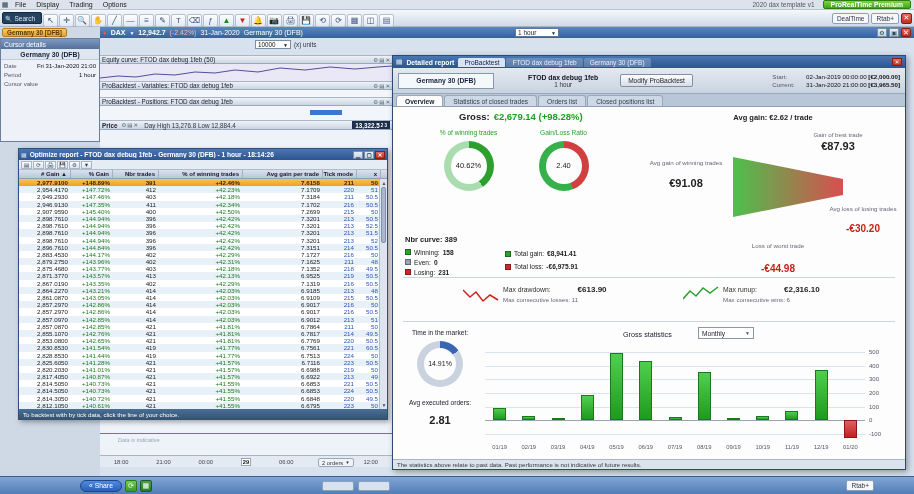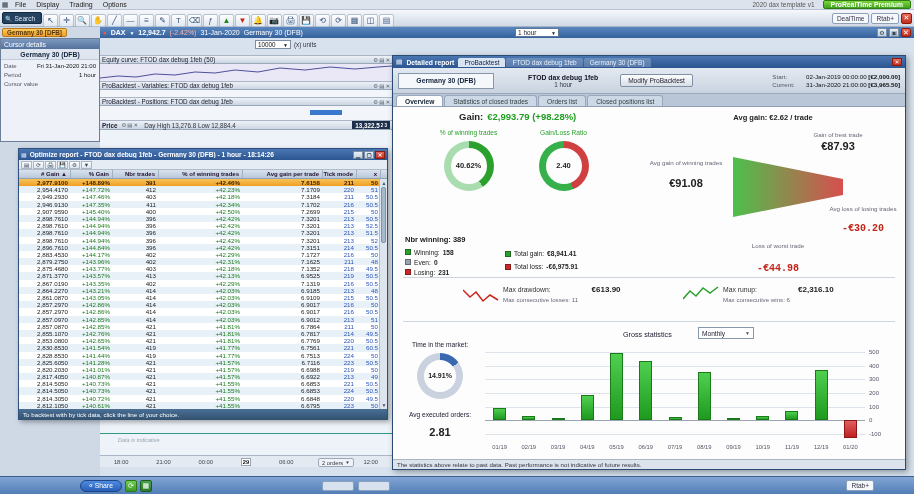--- a/index.html
+++ b/index.html
@@ -143,37 +143,37 @@
   #dr-content{ position:relative; flex:1; background:#fdfdfe; overflow:hidden;}
   #dr-status{ height:10px; background:#dde3ec; border-top:1px solid #aab6c6; font-size:6.1px; color:#334;
               display:flex; align-items:center; padding:0 4px;}
 
   #gain-line{ left:66px; top:4px; font-size:9.5px; font-weight:bold;}
   #gain-line .gl{ color:#222;} #gain-line .gv{ color:#1e9e1e; margin-left:4px;}
   .donut-block{ position:absolute; width:95px; text-align:center;}
   .donut-label{ font-size:6.6px; color:#2ca02c; line-height:7.5px;}
   .donut{ position:relative; width:50px; height:50px; border-radius:50%; margin:4px auto 0;}
   .donut-hole{ position:absolute; inset:7px; border-radius:50%; background:#fdfdfe; display:flex; align-items:center;
-               justify-content:center; font-size:7.5px; font-weight:bold; color:#222;}
+               justify-content:center; font-size:7.5px; font-weight:normal; color:#222;}
   #nbr-block{ left:12px; top:128px; font-size:7.5px; font-weight:bold; color:#222;}
   #legend-rows{ left:12px; top:140px; font-size:6.6px;}
   .leg-row{ display:flex; align-items:center; gap:3px; height:10px;}
   .leg-sq{ width:6px; height:6px; border:1px solid rgba(0,0,0,.35);}
   .leg-row .v{ font-weight:bold;}
   #totals-rows{ left:112px; top:140px; font-size:6.6px;}
   #totals-rows .leg-row{ height:13px;}
   .rs-label{ position:absolute; font-size:6.2px; color:#667; text-align:center; line-height:7px;}
   .rs-value{ position:absolute; font-weight:bold; text-align:center; color:#222;}
-  .neg{ color:#c22418 !important;font-family:Liberation Mono, monospace;}
+  .neg{ color:#c22418 !important;}
   .hr{ position:absolute; left:10px; right:10px; height:1px; background:#ccd4de;}
   .dd-group{ position:absolute; display:flex; gap:4px; align-items:flex-start;}
   .dd-text .l1{ font-size:6.8px; color:#333;}
-  .dd-text .l1 b{ font-size:8px; color:#222; margin-left:17px;padding-left:24px;}
+  .dd-text .l1 b{ font-size:8px; color:#222; margin-left:3px;padding-left:24px;}
   .dd-text .l2{ font-size:6.2px; color:#667; margin-top:2px;}
-  #tim-block{ left:4px; top:234px; width:86px; text-align:center;}
+  #tim-block{ left:4px; top:222px; width:86px; text-align:center;}
   #tim-block .tl{ font-size:6.6px; color:#223; line-height:7.5px;}
   #tim-block .donut{ width:46px; height:46px;}
   #avg-orders-label{ font-size:6.6px; color:#223; margin-top:12px; line-height:7.5px;}
   #avg-orders-value{ font-size:11px; font-weight:bold; color:#222; margin-top:8px;}
   #gp-label{ left:230px; top:223px; font-size:7.2px; color:#223;}
   #gp-select{ left:305px; top:220px; width:56px; height:12px; background:#fff; border:1px solid #8898ac;
               font-size:6.6px; color:#223; display:flex; align-items:center; justify-content:space-between; padding:0 3px;}
   #gp-chart{ left:92px; top:238px; width:412px; height:110px;}
   #gp-plot{ position:absolute; left:0; top:0; width:380px; height:96px; background:#fdfdfe;}
   .gline{ position:absolute; left:0; width:380px; height:1px; background:#dde3ea;}
@@ -694,38 +694,38 @@
     </div>
     <div id="dr-subtabs">
         <span class="sub-tab active">Overview</span>
         <span class="sub-tab">Statistics of closed trades</span>
         <span class="sub-tab">Orders list</span>
         <span class="sub-tab">Closed positions list</span>
       </div>
 
     <div id="dr-content">
       <div id="gain-line" class="abs">
-        <span class="gl">Gain:</span><span class="gv">€2,993.79 (+98.28%)</span>
+        <span class="gl">Gross:</span><span class="gv">€2,679.14 (+98.28%)</span>
       </div>
 
       <div class="donut-block" style="left:28px; top:22px;">
         <div class="donut-label">% of winning trades</div>
         <div class="donut" id="donut-winning" style="background: conic-gradient(rgb(44, 160, 44) 0deg, rgb(44, 160, 44) 40.62%, rgb(169, 220, 175) 40.62%, rgb(169, 220, 175) 100%);">
           <div class="donut-hole">40.62%</div>
         </div>
       </div>
       <div class="donut-block" style="left:128px; top:22px; width:85px;">
         <div class="donut-label">Gain/Loss Ratio</div>
         <div class="donut" id="donut-ratio" style="background: conic-gradient(rgb(208, 64, 64) 0deg, rgb(208, 64, 64) 44%, rgb(53, 176, 74) 44%, rgb(53, 176, 74) 100%);">
           <div class="donut-hole">2.40</div>
         </div>
       </div>
 
       <div id="nbr-block" class="abs">
-        <span>Nbr winning:</span>
+        <span>Nbr curve:</span>
         <span>389</span>
       </div>
       <div id="legend-rows" class="abs">
           <div class="leg-row">
             <span class="leg-sq" style="background: rgb(44, 160, 44);"></span>
             <span>Winning:</span>
             <span class="v">158</span>
           </div>
           <div class="leg-row">
             <span class="leg-sq" style="background: rgb(154, 164, 176);"></span>

